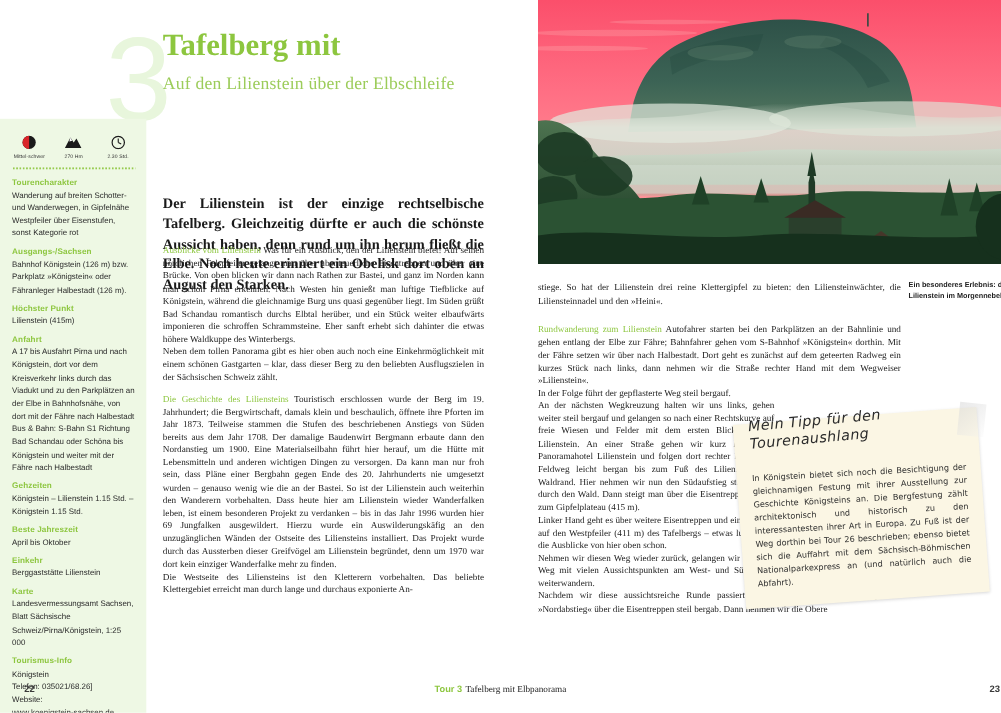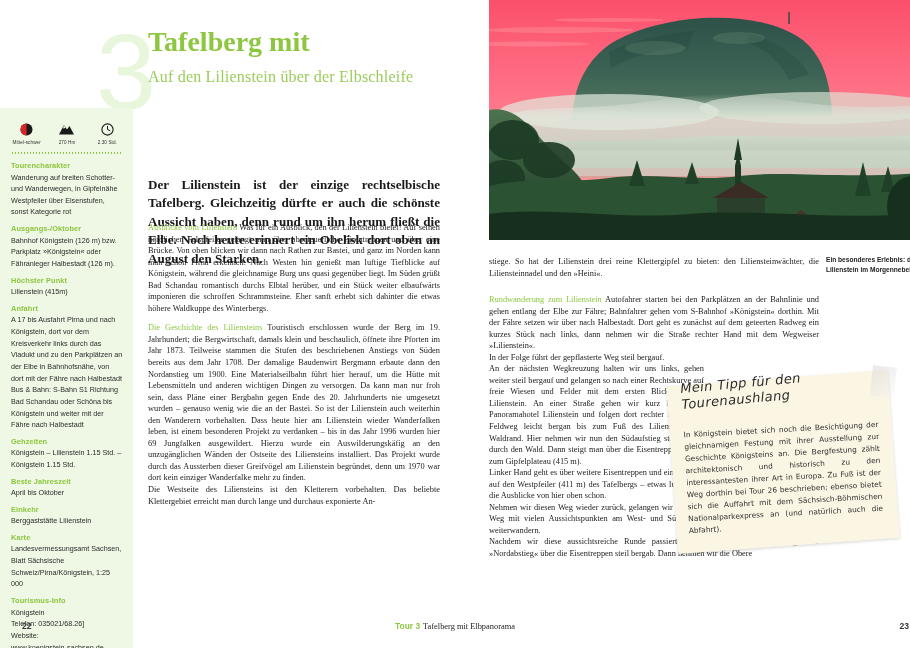--- a/index.html
+++ b/index.html
@@ -330,21 +330,21 @@
           <div class="icon-caption">2.30 Std.</div>
         </div>
 
       </div>
 
       <div class="dot-rule"></div>
 
       <div class="info-h">Tourencharakter</div>
       <div class="info-p">Wanderung auf breiten Schotter- und Wanderwegen, in Gipfelnähe Westpfeiler über Eisenstufen, sonst Kategorie rot</div>
 
-      <div class="info-h">Ausgangs-/Oktober</div>
+      <div class="info-h">Ausgangs-/Sachsen</div>
       <div class="info-p">Bahnhof Königstein (126 m) bzw. Parkplatz »Königstein« oder Fähranleger Halbestadt (126 m).</div>
 
       <div class="info-h">Höchster Punkt</div>
       <div class="info-p">Lilienstein (415m)</div>
 
       <div class="info-h">Anfahrt</div>
       <div class="info-p">A 17 bis Ausfahrt Pirna und nach Königstein, dort vor dem Kreisverkehr links durch das Viadukt und zu den Parkplätzen an der Elbe in Bahnhofsnähe, von dort mit der Fähre nach Halbestadt Bus &amp; Bahn: S-Bahn S1 Richtung Bad Schandau oder Schöna bis Königstein und weiter mit der Fähre nach Halbestadt</div>
 
       <div class="info-h">Gehzeiten</div>
       <div class="info-p">Königstein – Lilienstein 1.15 Std. – Königstein 1.15 Std.</div>
@@ -361,20 +361,21 @@
       <div class="info-h">Tourismus-Info</div>
       <div class="info-p" style="white-space:pre-line;">Königstein
 Telefon: 035021/68.26]
 Website:
 www.koenigstein-sachsen.de</div>
 
     </aside>
 
     <div class="body-left">
       <p><span class="lead-in">Ausblicke vom Lilienstein</span><span> Was für ein Ausblick, den der Lilienstein bietet! Auf seinen nördlichen Felspfeiler gelangt man über abenteuerliche Eisentreppen und über eine Brücke. Von oben blicken wir dann nach Rathen zur Bastei, und ganz im Norden kann man schon Pirna erkennen. Nach Westen hin genießt man luftige Tiefblicke auf Königstein, während die gleichnamige Burg uns quasi gegenüber liegt. Im Süden grüßt Bad Schandau romantisch durchs Elbtal herüber, und ein Stück weiter elbaufwärts imponieren die schroffen Schrammsteine. Eher sanft erhebt sich dahinter die etwas höhere Waldkuppe des Winterbergs.</span></p>
+      <p>Neben dem tollen Panorama gibt es hier oben auch noch eine Einkehrmöglichkeit mit einem schönen Gastgarten – klar, dass dieser Berg zu den beliebten Ausflugszielen in der Sächsischen Schweiz zählt.</p>
       <p class="spaced"><span class="lead-in">Die Geschichte des Liliensteins</span><span> Touristisch erschlossen wurde der Berg im 19. Jahrhundert; die Bergwirtschaft, damals klein und beschaulich, öffnete ihre Pforten im Jahr 1873. Teilweise stammen die Stufen des beschriebenen Anstiegs von Süden bereits aus dem Jahr 1708. Der damalige Baudenwirt Bergmann erbaute dann den Nordanstieg um 1900. Eine Materialseilbahn führt hier herauf, um die Hütte mit Lebensmitteln und anderen wichtigen Dingen zu versorgen. Da kann man nur froh sein, dass Pläne einer Bergbahn gegen Ende des 20. Jahrhunderts nie umgesetzt wurden – genauso wenig wie die an der Bastei. So ist der Lilienstein auch weiterhin den Wanderern vorbehalten. Dass heute hier am Lilienstein wieder Wanderfalken leben, ist einem besonderen Projekt zu verdanken – bis in das Jahr 1996 wurden hier 69 Jungfalken ausgewildert. Hierzu wurde ein Auswilderungskäfig an den unzugänglichen Wänden der Ostseite des Liliensteins installiert. Das Projekt wurde durch das Aussterben dieser Greifvögel am Lilienstein begründet, denn um 1970 war dort kein einziger Wanderfalke mehr zu finden.</span></p>
       <p>Die Westseite des Liliensteins ist den Kletterern vorbehalten. Das beliebte Klettergebiet erreicht man durch lange und durchaus exponierte An-</p>
     </div>
 
     <div class="footer-pageno footer-left">22</div>
   </div>
 
   <div class="page-right">
 
     <div class="photo">

